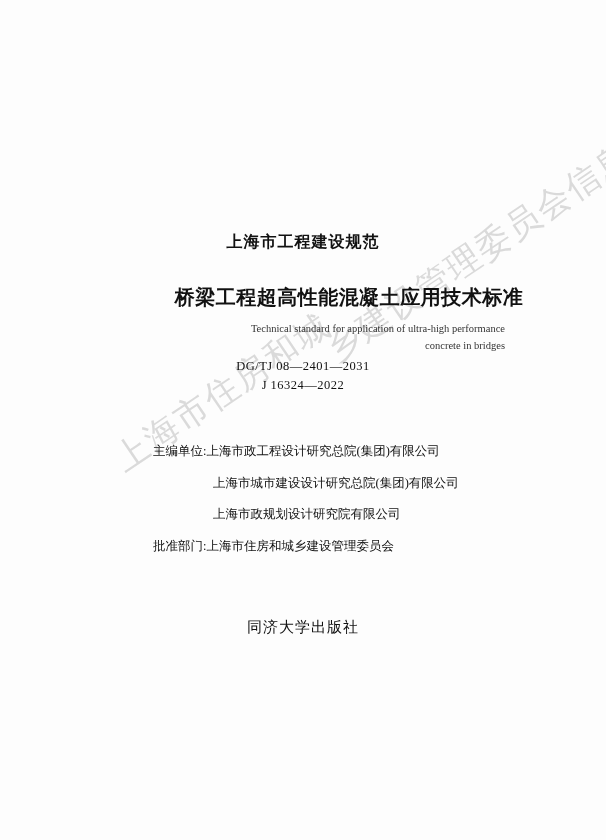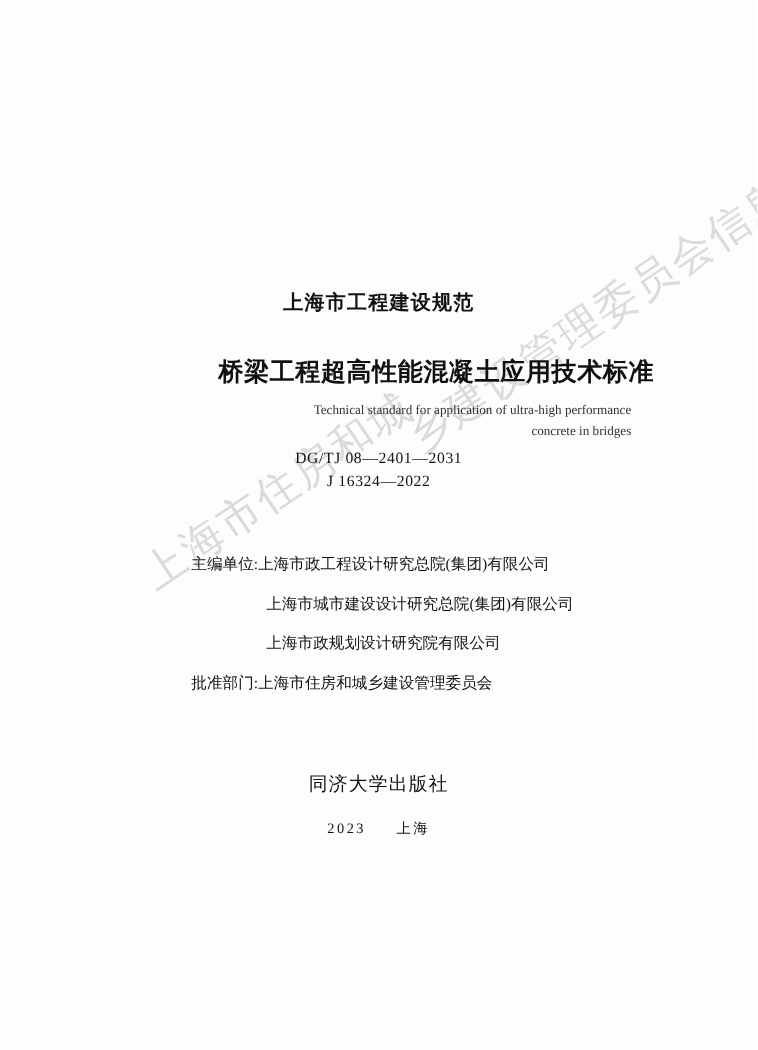--- a/index.html
+++ b/index.html
@@ -181,20 +181,15 @@
 
     <div class="org-block">
       <div class="org-line">主编单位:上海市政工程设计研究总院(集团)有限公司</div>
       <div class="org-line org-indent">上海市城市建设设计研究总院(集团)有限公司</div>
       <div class="org-line org-indent">上海市政规划设计研究院有限公司</div>
       <div class="org-line">批准部门:上海市住房和城乡建设管理委员会</div>
     </div>
 
     <div class="publisher">同济大学出版社</div>
 
-    <div class="footer-line">
-      <span>2023</span>
-      &nbsp;&nbsp;&nbsp;
-      <span>上海</span>
-    </div>
 
   </div>
 </div>
 
 </body></html>

